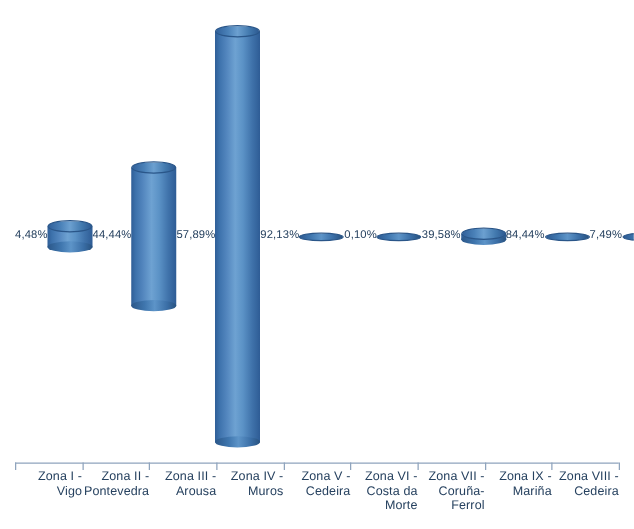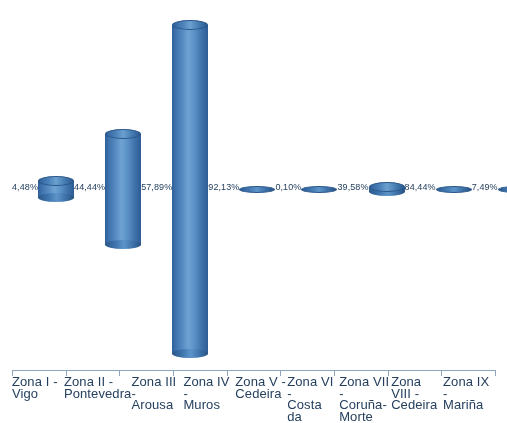--- a/index.html
+++ b/index.html
@@ -37,22 +37,22 @@
   .cats{
     position:absolute;
     left:12px;
     top:371px;
     width:483px;
     height:52px;
     display:flex;
   }
   .cat{
     flex:1 1 0;
-    text-align:left;
-    font-size:13px;
+    text-align:right;
+    font-size:10px;
     line-height:11.5px;
     color:#26415f;
     padding-top:5px;
     letter-spacing:.1px;
     white-space:pre-line;
   }
 
   
   .bars{
     position:absolute;
@@ -200,25 +200,25 @@
 Arousa</div>
       <div class="cat">Zona IV -
 Muros</div>
       <div class="cat">Zona V -
 Cedeira</div>
       <div class="cat">Zona VI -
 Costa da
 Morte</div>
       <div class="cat">Zona VII -
 Coruña-
-Morte</div>
+Ferrol</div>
+      <div class="cat">Zona IX -
+Mariña</div>
       <div class="cat">Zona VIII -
 Cedeira</div>
-      <div class="cat">Zona IX -
-Mariña</div>
     </div>
 
 <div class="tick" style="left: 12px;"></div>
     <div class="tick" style="left: 65.6667px;"></div>
     <div class="tick" style="left: 119.333px;"></div>
     <div class="tick" style="left: 173px;"></div>
     <div class="tick" style="left: 226.667px;"></div>
     <div class="tick" style="left: 280.333px;"></div>
     <div class="tick" style="left: 334px;"></div>
     <div class="tick" style="left: 387.667px;"></div>

